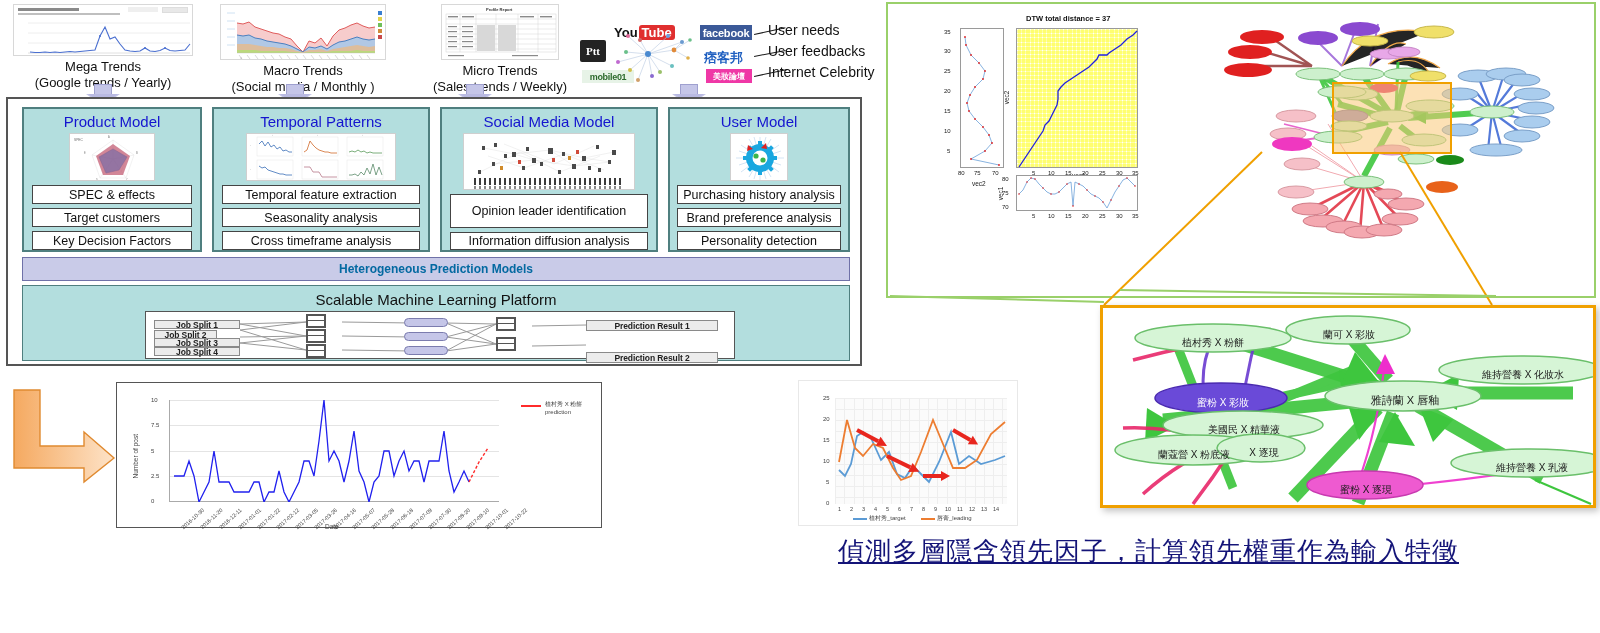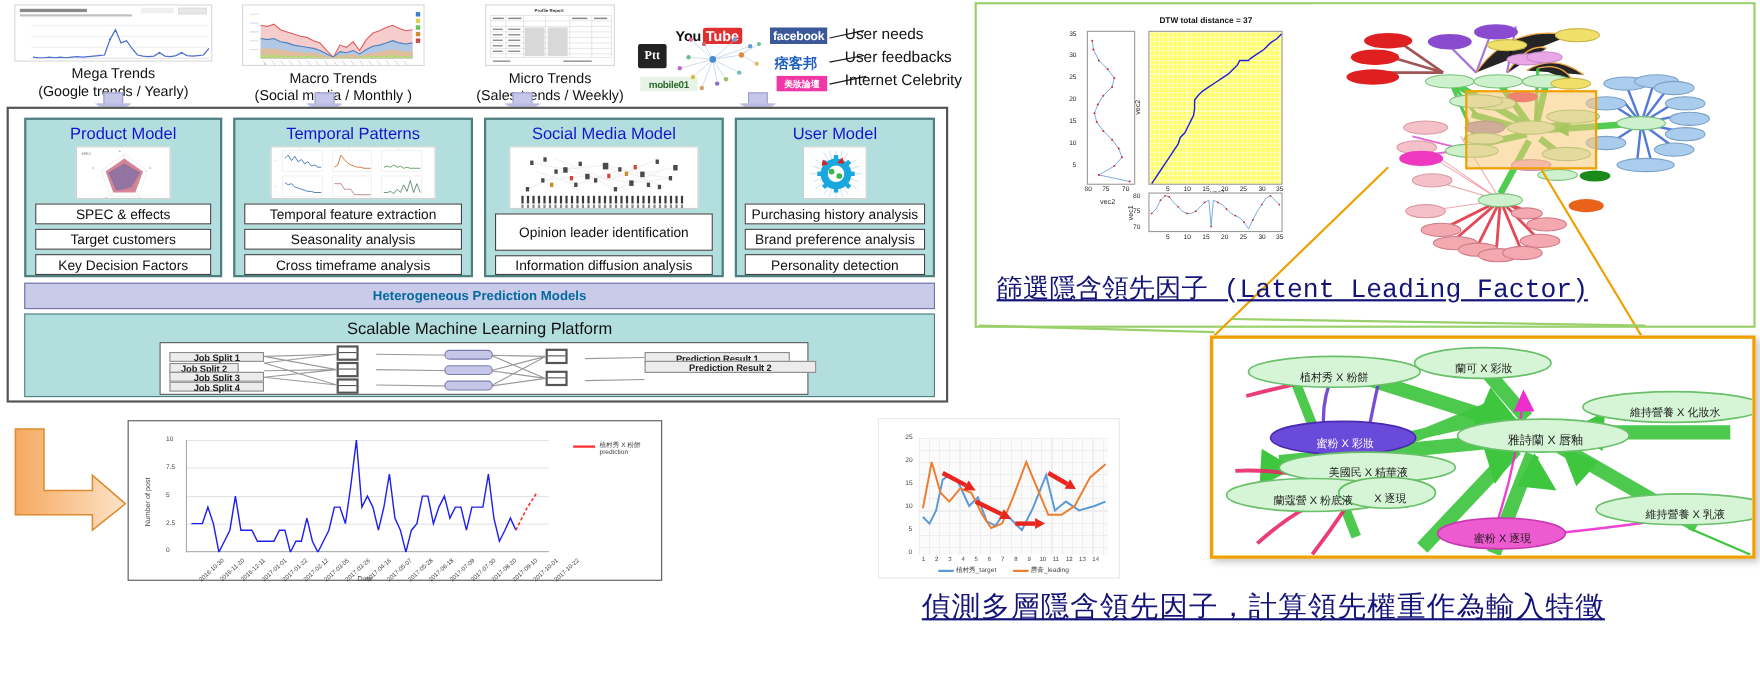--- a/index.html
+++ b/index.html
@@ -598,28 +598,28 @@
         <div class="node-ov" style="left:258px; top:34px; width:44px; height:9px;"></div>
 
         <div class="node-sq" style="left:350px; top:5px; width:20px; height:14px;">
             <i></i>
           </div>
         <div class="node-sq" style="left:350px; top:25px; width:20px; height:14px;">
             <i></i>
           </div>
 
         <div class="pred-res" style="left:440px; top:8px; width:132px; height:11px;">Prediction Result 1</div>
-        <div class="pred-res" style="left:440px; top:16px; width:156px; height:11px;">Prediction Result 2</div>
+        <div class="pred-res" style="left:440px; top:40px; width:132px; height:11px;">Prediction Result 2</div>
       </div>
     </div>
   </div>
 
   <div class="green-panel" style="left:886px; top:2px; width:710px; height:296px;"></div>
 
-  <div class="dtw" style="left:936px; top:8px; width:240px; height:232px;">
+  <div class="dtw" style="left:908px; top:8px; width:240px; height:232px;">
 
     <div class="dtw-title" style="left:118px; top:6px;">DTW total distance = 37</div>
 
     <div class="axbox" style="left:52px; top:20px; width:44px; height:140px;">
       <svg viewBox="0 0 44 140" width="44" height="140">
         <polyline fill="none" stroke="#6a9fd8" stroke-width=".8" points="4,8 5,16 10,26 18,34 24,42 22,50 14,58 9,66 6,74 8,82 14,90 22,98 28,106 31,114 24,122 10,130 38,136"></polyline>
         <g fill="#e02020">
           <circle cx="4" cy="8" r=".9"></circle>
             <circle cx="5" cy="16" r=".9"></circle>
             <circle cx="10" cy="26" r=".9"></circle>
@@ -909,21 +909,20 @@
     <div class="gnode big" style="left:224px; top:78px; width:156px; height:28px; font-size:11px;">雅詩蘭 X 唇釉</div>
     <div class="gnode" style="left:338px; top:54px; width:164px; height:26px; font-size:10px;">維持營養 X 化妝水</div>
     <div class="gnode" style="left:350px; top:147px; width:158px; height:26px; font-size:10px;">維持營養 X 乳液</div>
     <div class="gnode" style="left:56px; top:82px; width:128px; height:26px; font-size:10px; color:#fff;">蜜粉 X 彩妝</div>
     <div class="gnode" style="left:62px; top:109px; width:158px; height:26px; font-size:10px;">美國民 X 精華液</div>
     <div class="gnode" style="left:14px; top:134px; width:154px; height:26px; font-size:10px;">蘭蔻營 X 粉底液</div>
     <div class="gnode" style="left:118px; top:132px; width:86px; height:26px; font-size:10px;">X 逐現</div>
     <div class="gnode" style="left:206px; top:169px; width:114px; height:26px; font-size:10px;">蜜粉 X 逐現</div>
   </div>
 
-  <div class="caption mono" style="left:906px; top:250px; width:590px;">篩選隱含領先因子 (Latent Leading Factor)</div>
 
   <div class="orange-arrow" style="left:8px; top:388px; width:110px; height:96px;">
     <svg width="110" height="96">
       <defs>
         <linearGradient id="og" x1="0" y1="0" x2="1" y2="0">
           <stop offset="0%" stop-color="#f5a960"></stop>
           <stop offset="100%" stop-color="#fde3c8"></stop>
         </linearGradient>
       </defs>
       <path d="M6 2 L32 2 L32 58 L76 58 L76 44 L106 70 L76 94 L76 80 L6 80 Z" fill="url(#og)" stroke="#e08a30" stroke-width="1.4"></path>

